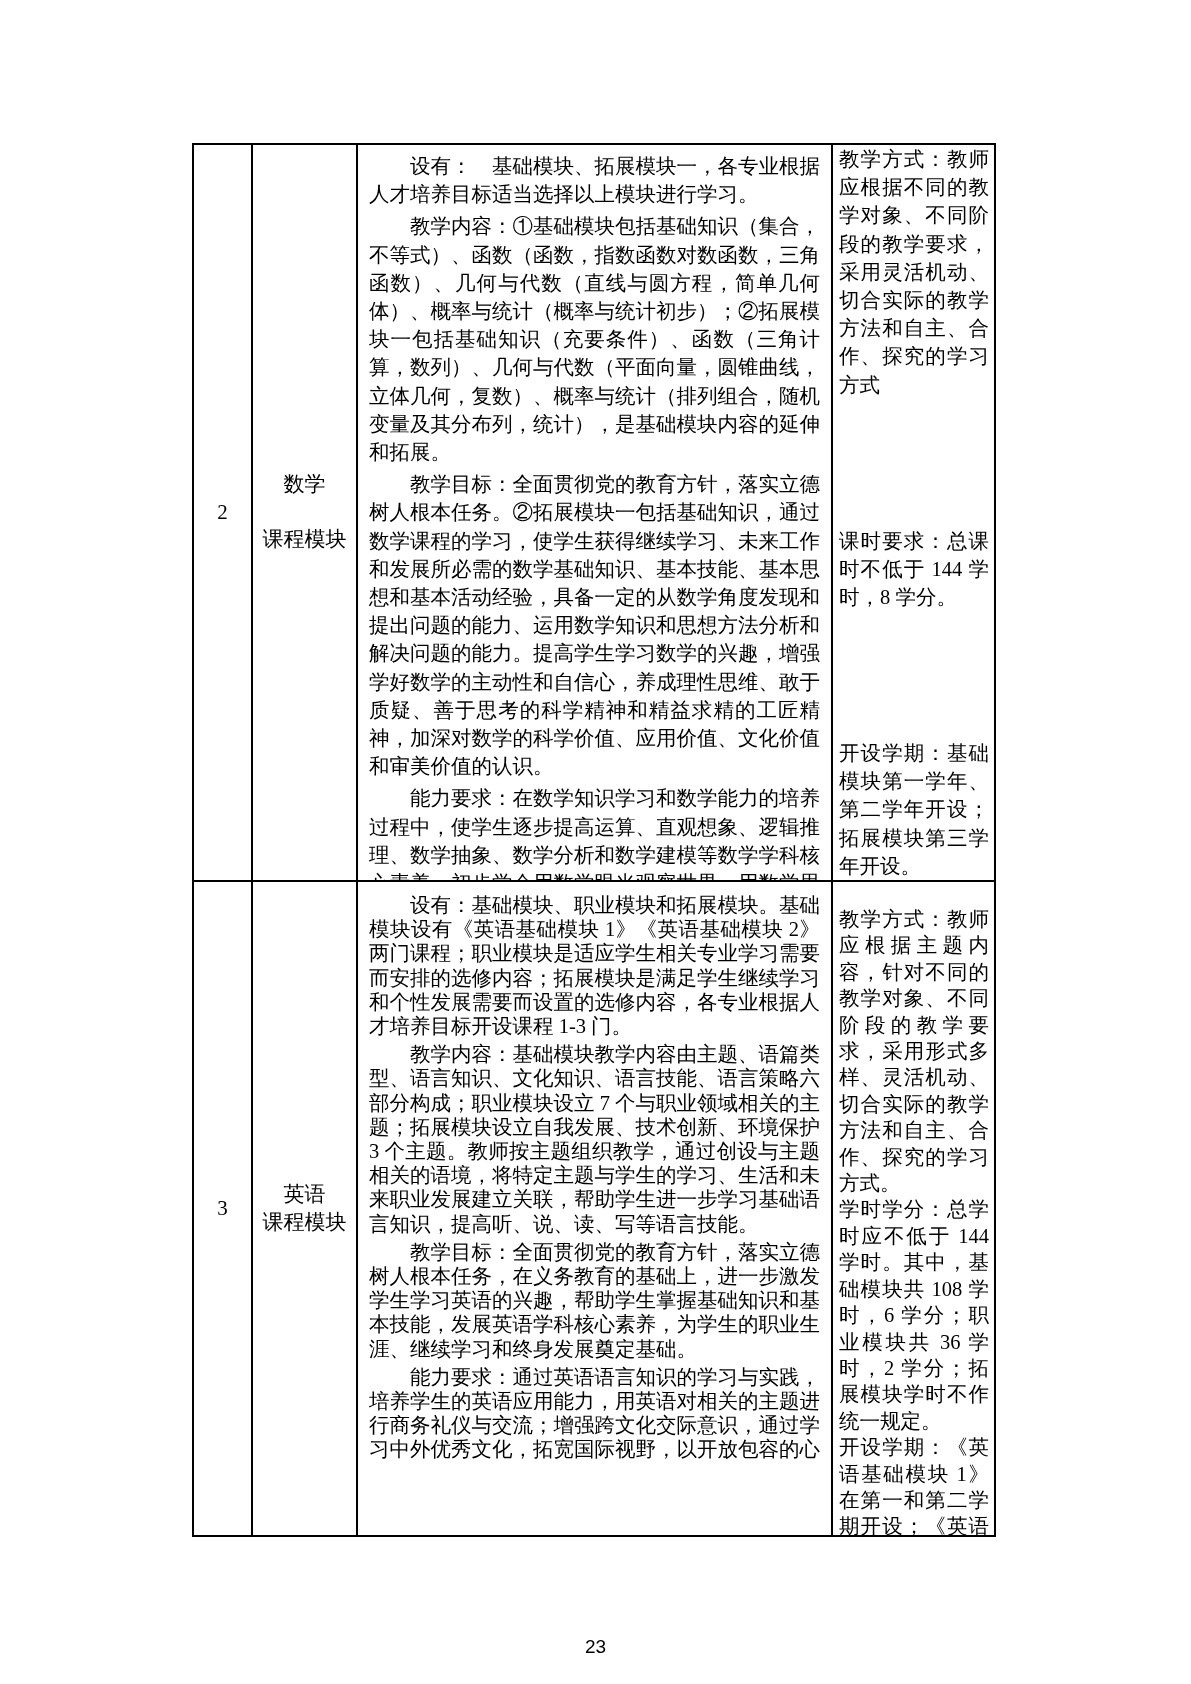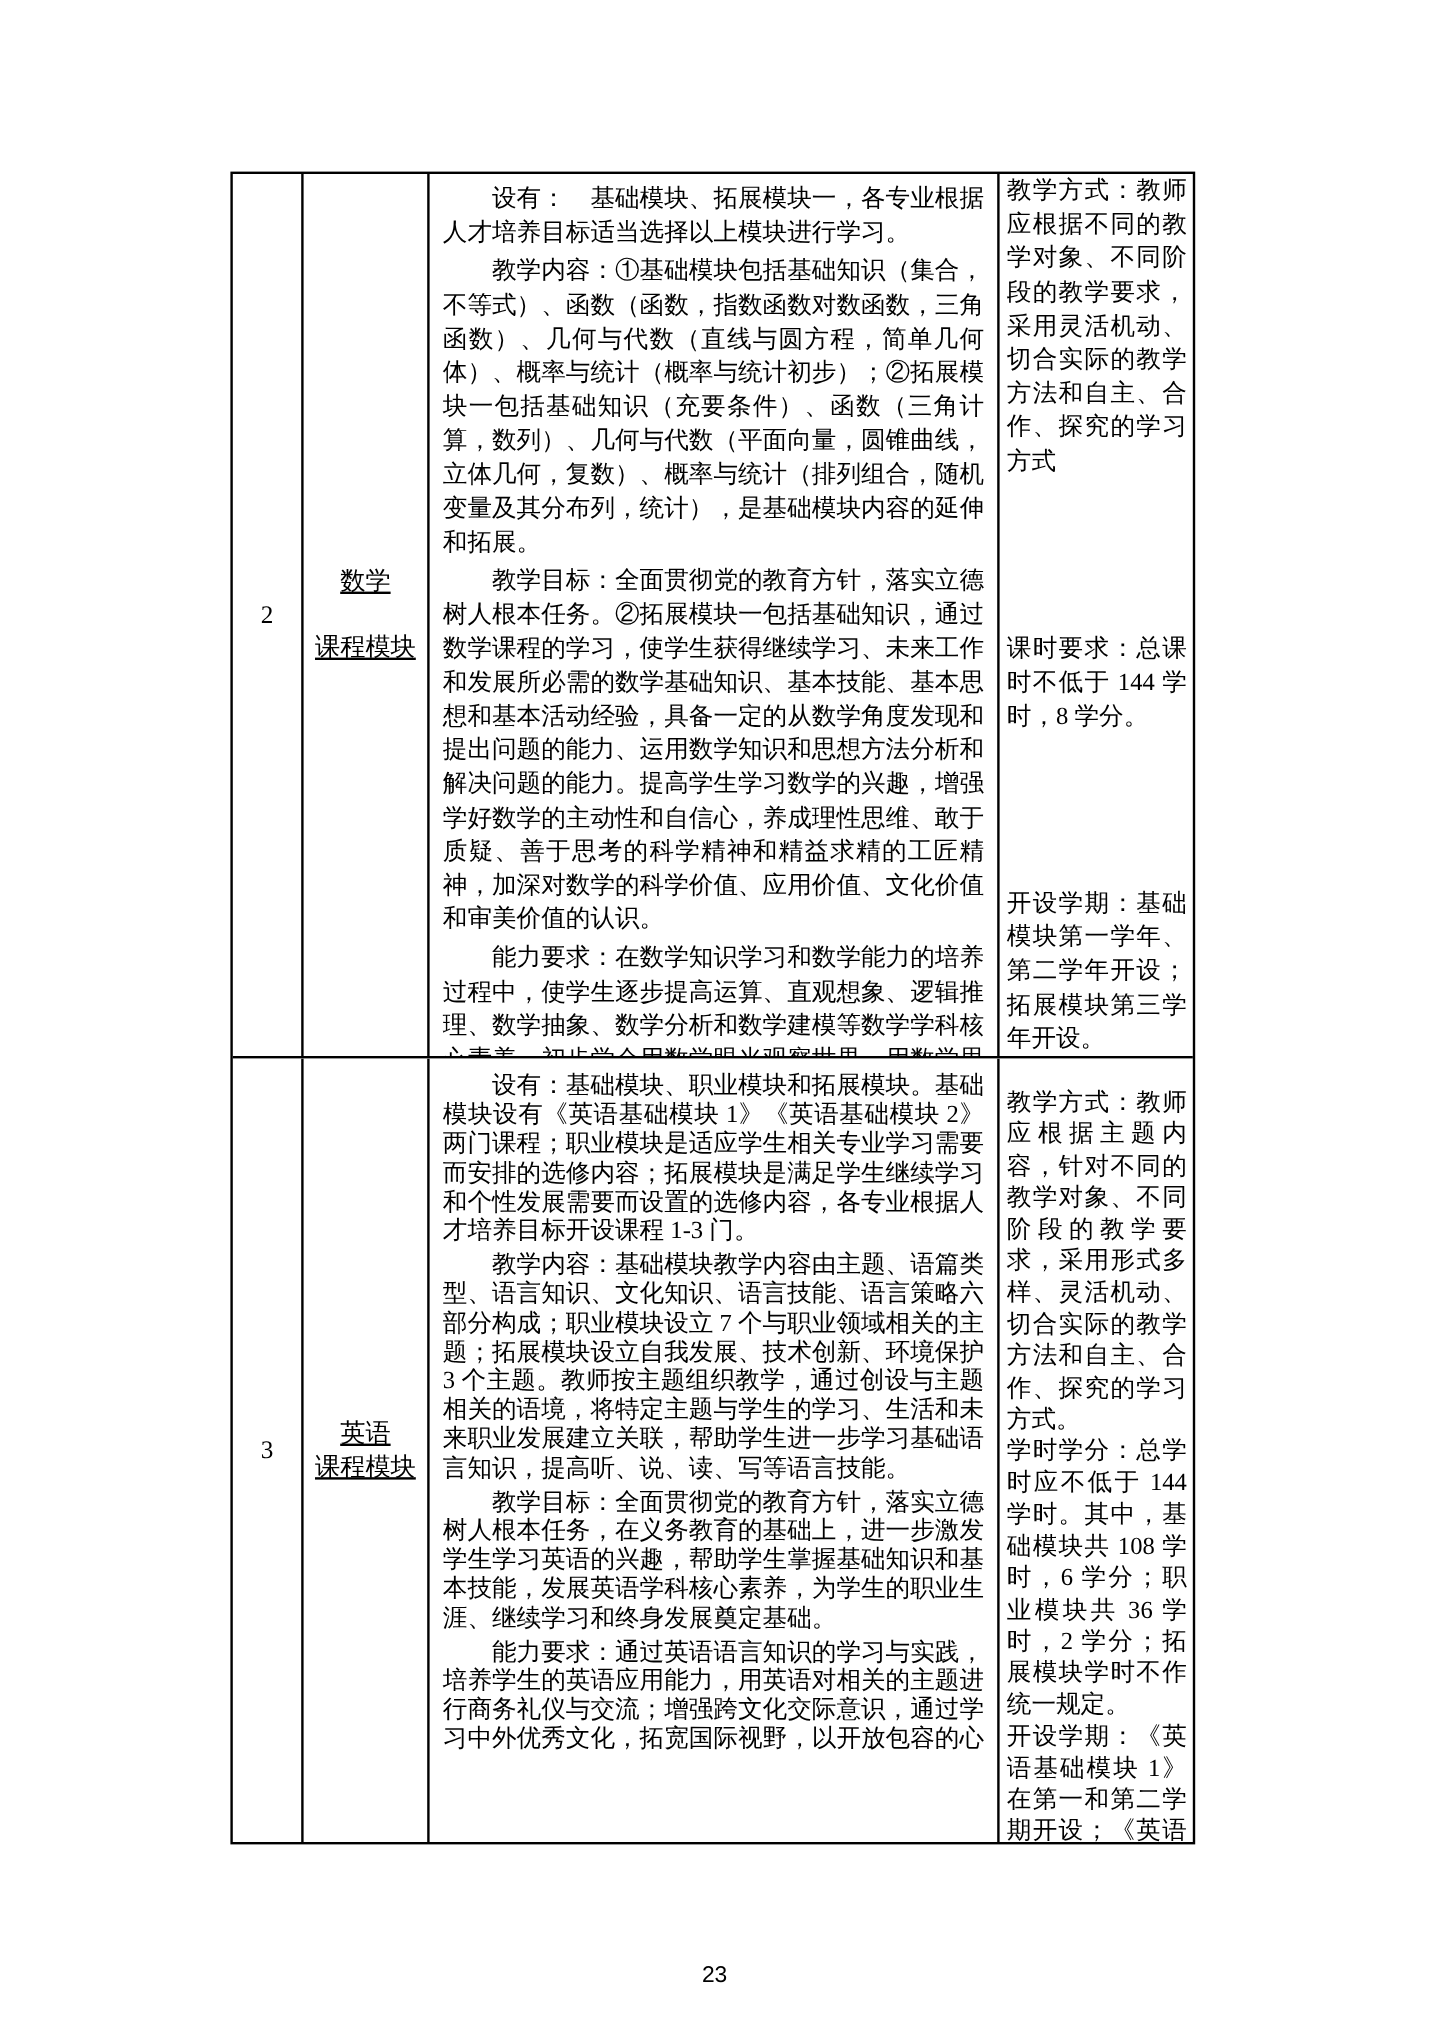--- a/index.html
+++ b/index.html
@@ -20,21 +20,21 @@
 
   .cell { box-sizing:border-box; overflow:hidden; }
   .cell-num {
     width:59px; border-right:2px solid #000;
     display:flex; align-items:center; justify-content:center;
     font-size:21px;
   }
   .cell-module {
     width:105px; border-right:2px solid #000;
     display:flex; flex-direction:column; align-items:center; justify-content:center;
-    font-size:21px; line-height:27.5px;text-decoration:underline;
+    font-size:21px; line-height:27.5px;
   }
   .module-line { min-height:27.5px; text-align:center; white-space:nowrap; }
 
   .cell-desc {
     width:475px; border-right:2px solid #000;
     font-size:20.5px; text-align:justify; text-justify:inter-ideograph;
   }
   .r0 .cell-desc { line-height:28.2px; padding:3px 7px 0 7px; }
   .r1 .cell-desc { line-height:24.2px; padding:7px 7px 0 7px; }
   .para { margin:4px; text-indent:2em; }

